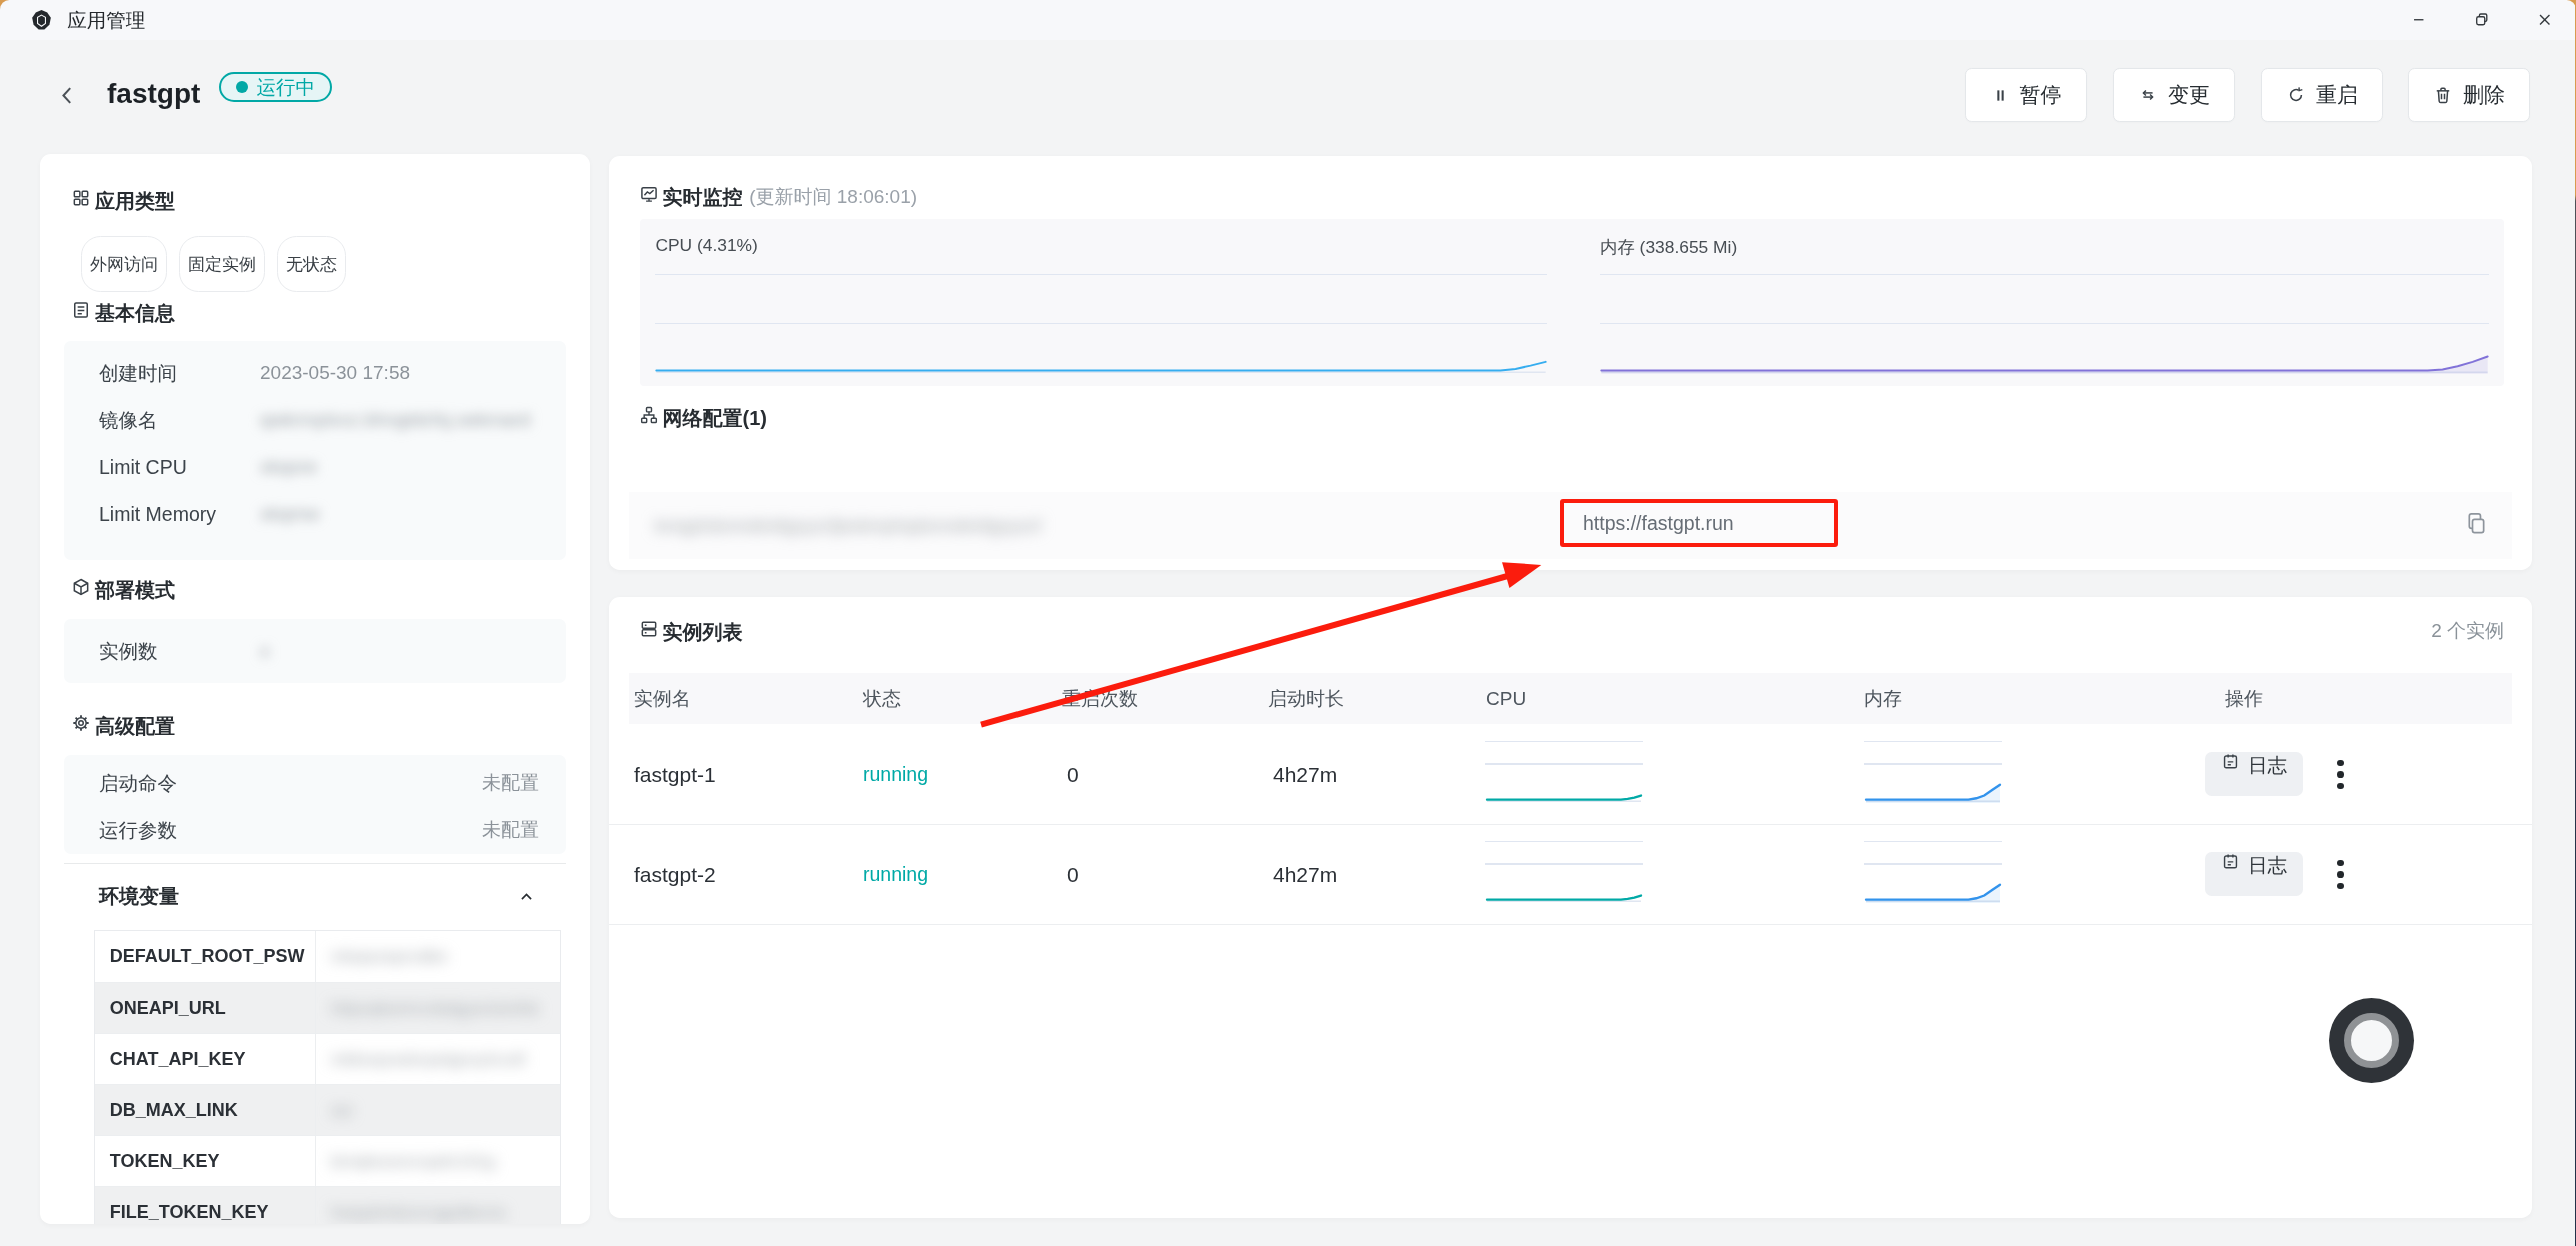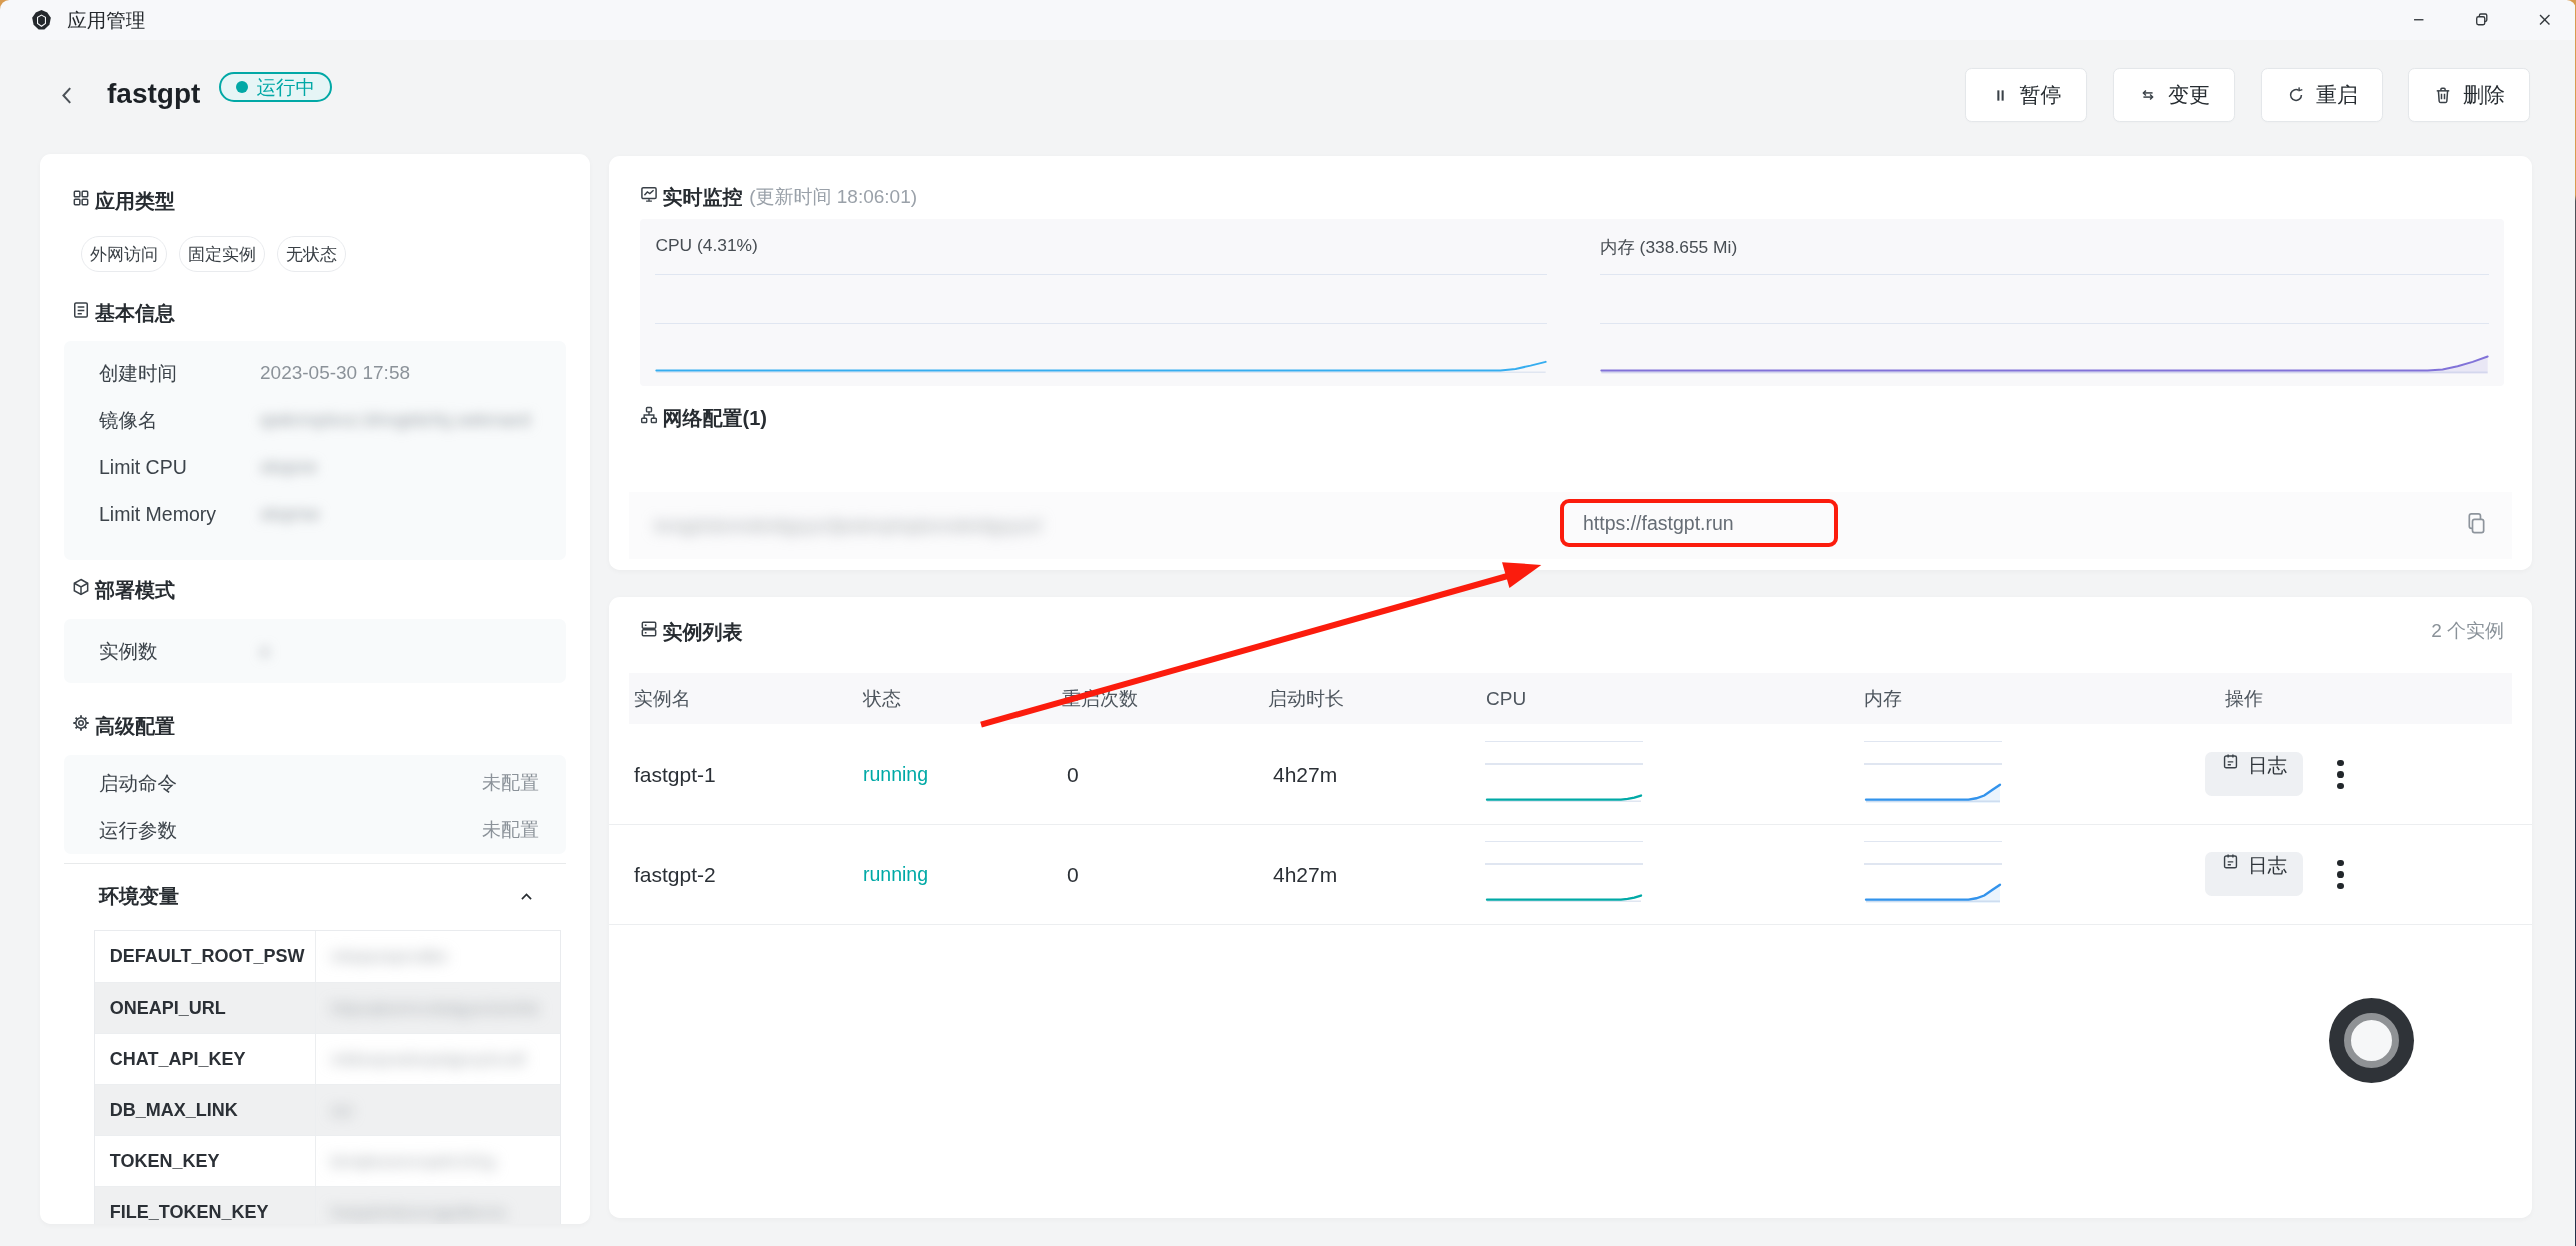--- a/index.html
+++ b/index.html
@@ -25,21 +25,21 @@
 .card{position:absolute;background:#fff;border-radius:10.7px;box-shadow:0 1.3px 5.4px rgba(0,0,0,0.03);overflow:hidden}
 #sidebar-card{left:40px;top:154px;width:550px;height:1070px}
 #monitor-card{left:609px;top:156px;width:1923px;height:414px}
 #instance-card{left:609px;top:597px;width:1923px;height:621px}
 .sec-head{position:absolute;left:31px;display:flex;align-items:flex-start;gap:4px;height:24px}
 .sec-head .ttl{font-size:20px;font-weight:600;color:#272c31}
 .sec-head .sub{font-size:19px;color:#9aa1a9;font-weight:400;margin-left:2.7px}
 .icon{color:#3a4148;flex:0 0 auto}
 
 #tags-row{position:absolute;left:41px;top:82px;display:flex;gap:12px}
-.tag{height:36px;border:1.3px solid #e9ebee;border-radius:19.5px;display:flex;align-items:center;padding:0 8px;font-size:17px;color:#3a4046;background:#fff}
+.tag{height:56px;border:1.3px solid #e9ebee;border-radius:19.5px;display:flex;align-items:center;padding:0 8px;font-size:17px;color:#3a4046;background:#fff}
 .panel{position:absolute;left:24px;width:502px;background:#f8fafb;border-radius:6.7px}
 .p-label{position:absolute;left:35px;font-size:19.5px;color:#3c434a;transform:translateY(-50%)}
 .p-value{position:absolute;left:196px;font-size:19px;color:#8b9299;transform:translateY(-50%);white-space:nowrap}
 .p-value.right{left:auto;right:27px}
 .blur{filter:blur(6px);color:#9aa0a6}
 .blur2{filter:blur(6.7px);color:#a2a7ac}
 #sidebar-divider{position:absolute;left:24px;top:709px;width:502px;height:1.3px;background:#e8eaeb}
 #env-head{position:absolute;left:59px;top:730px;height:24px;display:flex;align-items:center;font-size:20px;font-weight:600;color:#272c31}
 #env-chevron{position:absolute;right:52px;top:733px;color:#272c31}
 #env-table{position:absolute;left:54px;top:776px;width:467px;border:1.3px solid #e9ebee}
@@ -52,21 +52,21 @@
 #monitor-panel{position:absolute;left:31px;top:63px;width:1864px;height:167px;background:#f8f8fa;border-radius:4px}
 .chart-label{position:absolute;top:16px;font-size:17.4px;color:#474d53}
 .grid{position:absolute;height:1.3px;background:#e0e6f1}
 .spark{position:absolute;overflow:visible}
 .sgrid{position:absolute;left:0;right:0;height:1.3px;background:#e0e6f1}
 #net-header{position:absolute;left:20px;top:288px;width:1883px;height:48px;background:#f3f6f8;display:flex;align-items:center}
 .net-col1{position:absolute;left:26px;font-size:19px;color:#59626c}
 .net-col2{position:absolute;left:956px;font-size:19px;color:#59626c}
 #net-row{position:absolute;left:20px;top:336px;width:1883px;height:67px;background:#fbfbfc}
 #net-internal{position:absolute;left:26px;top:50%;transform:translateY(-50%);font-size:18px}
-#red-box{position:absolute;left:931px;top:7.4px;width:278px;height:48px;border:4px solid #fb1c0d;border-radius:9px;display:flex;align-items:center;padding-left:19px;z-index:30}
+#red-box{position:absolute;left:931px;top:7.4px;width:278px;height:48px;border:4px solid #fb1c0d;border-radius:3px;display:flex;align-items:center;padding-left:19px;z-index:30}
 #net-external{font-size:19.5px;color:#666d75}
 #copy-icon{position:absolute;left:1835px;top:17.4px;color:#8d949c}
 
 #inst-count{position:absolute;right:28px;top:22px;height:24px;display:flex;align-items:center;font-size:19px;color:#8a9299}
 #inst-header{position:absolute;left:20px;top:76px;width:1883px;height:51px;background:#f8f8fa}
 .ih{position:absolute;top:0;height:51px;display:flex;align-items:center;font-size:19px;color:#4e565e}
 .inst-row{position:absolute;left:0;width:1923px;height:101px}
 .ic{position:absolute;display:flex;align-items:center;height:101px;font-size:21px;color:#2b3036}
 .ic.status{color:#00a9a6;font-size:19.5px}
 .row-divider{position:absolute;left:0;width:1923px;height:1.3px;background:#eceef0}

